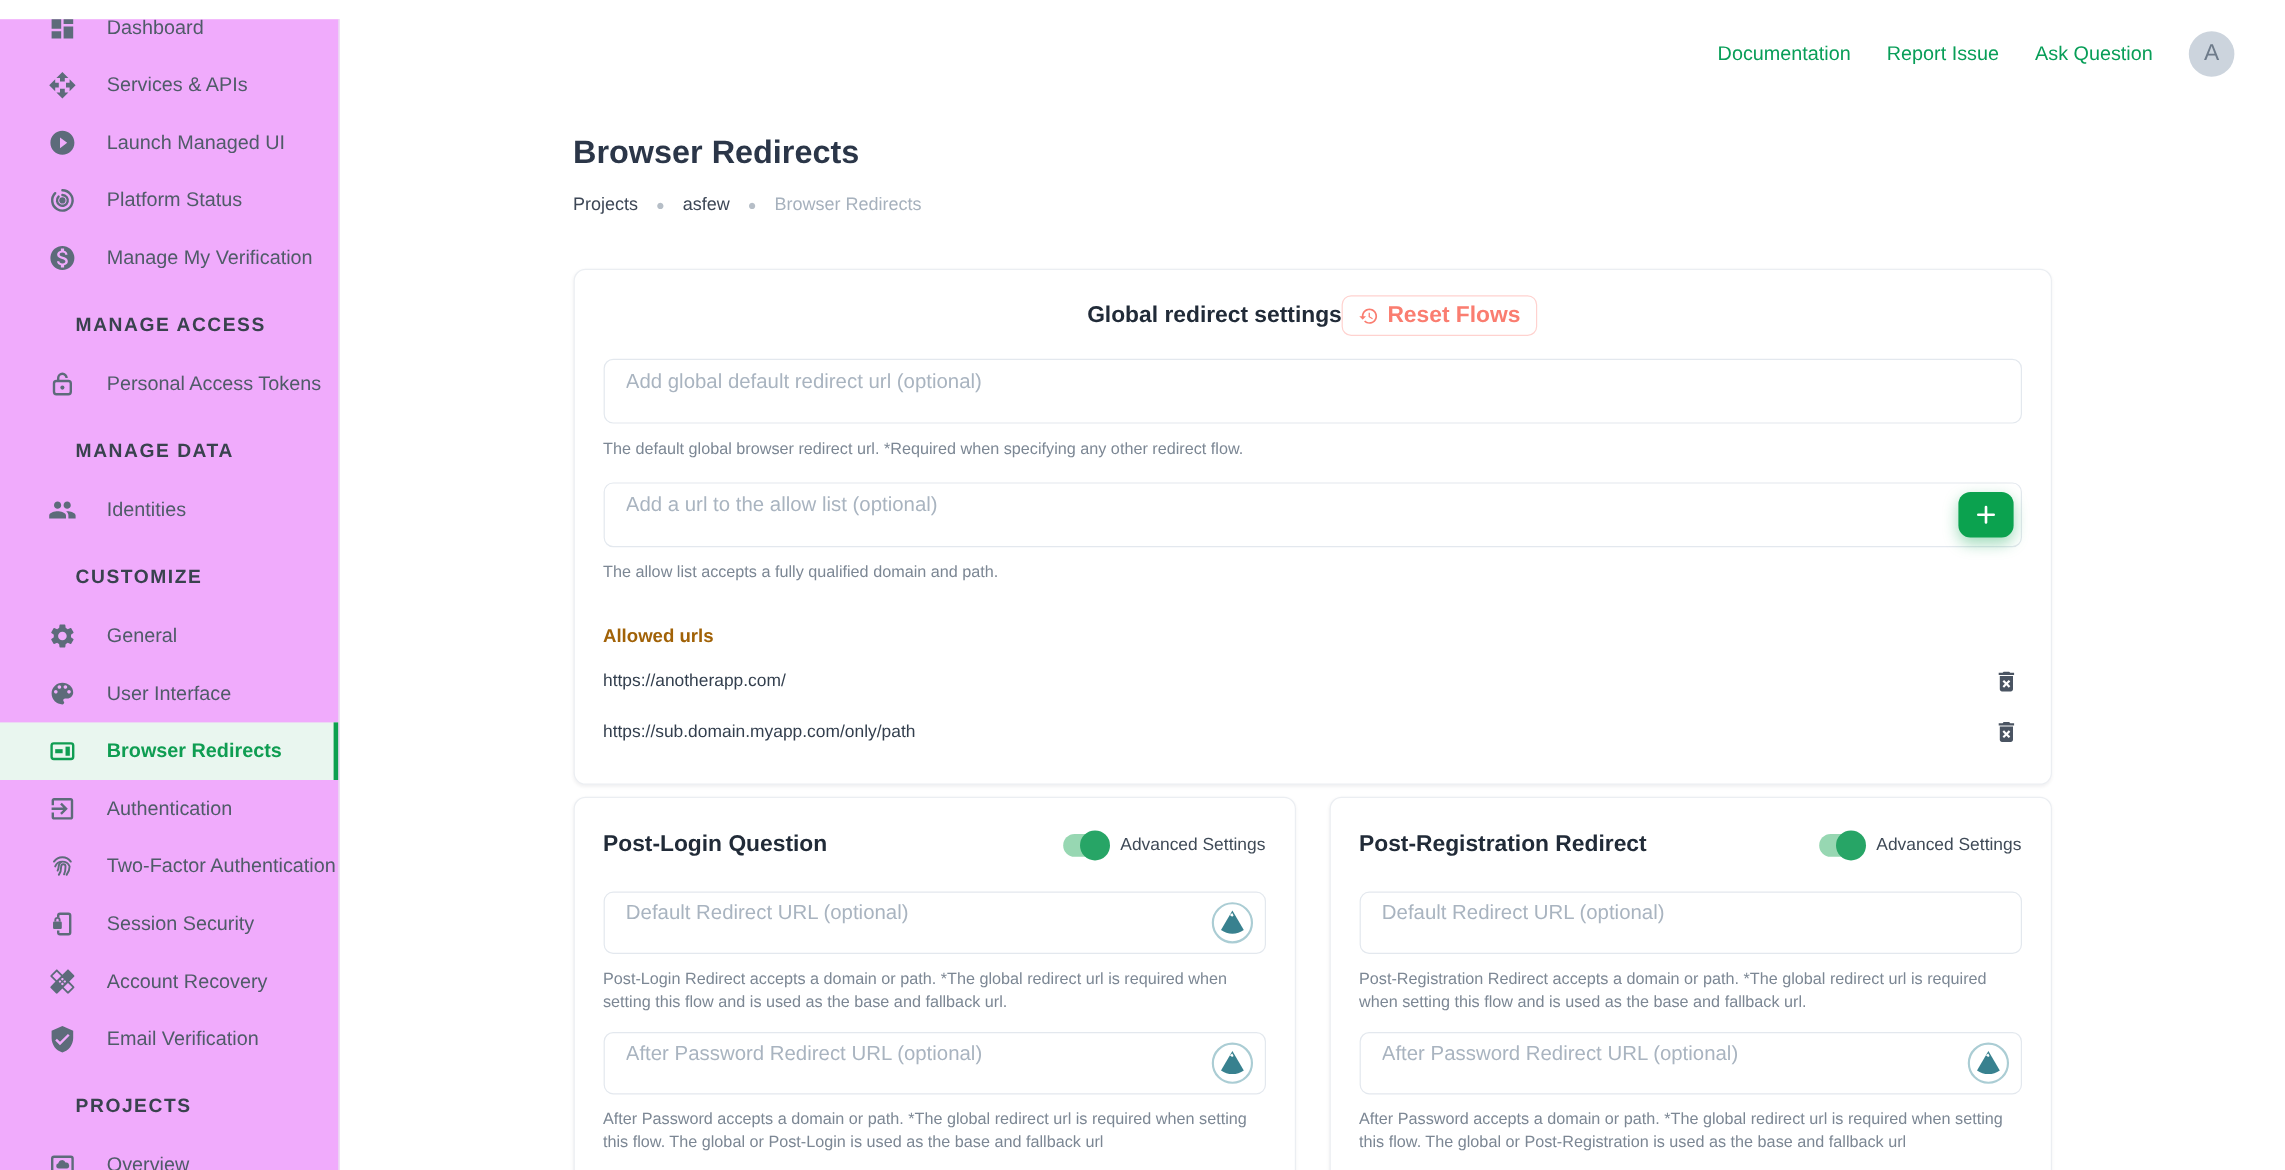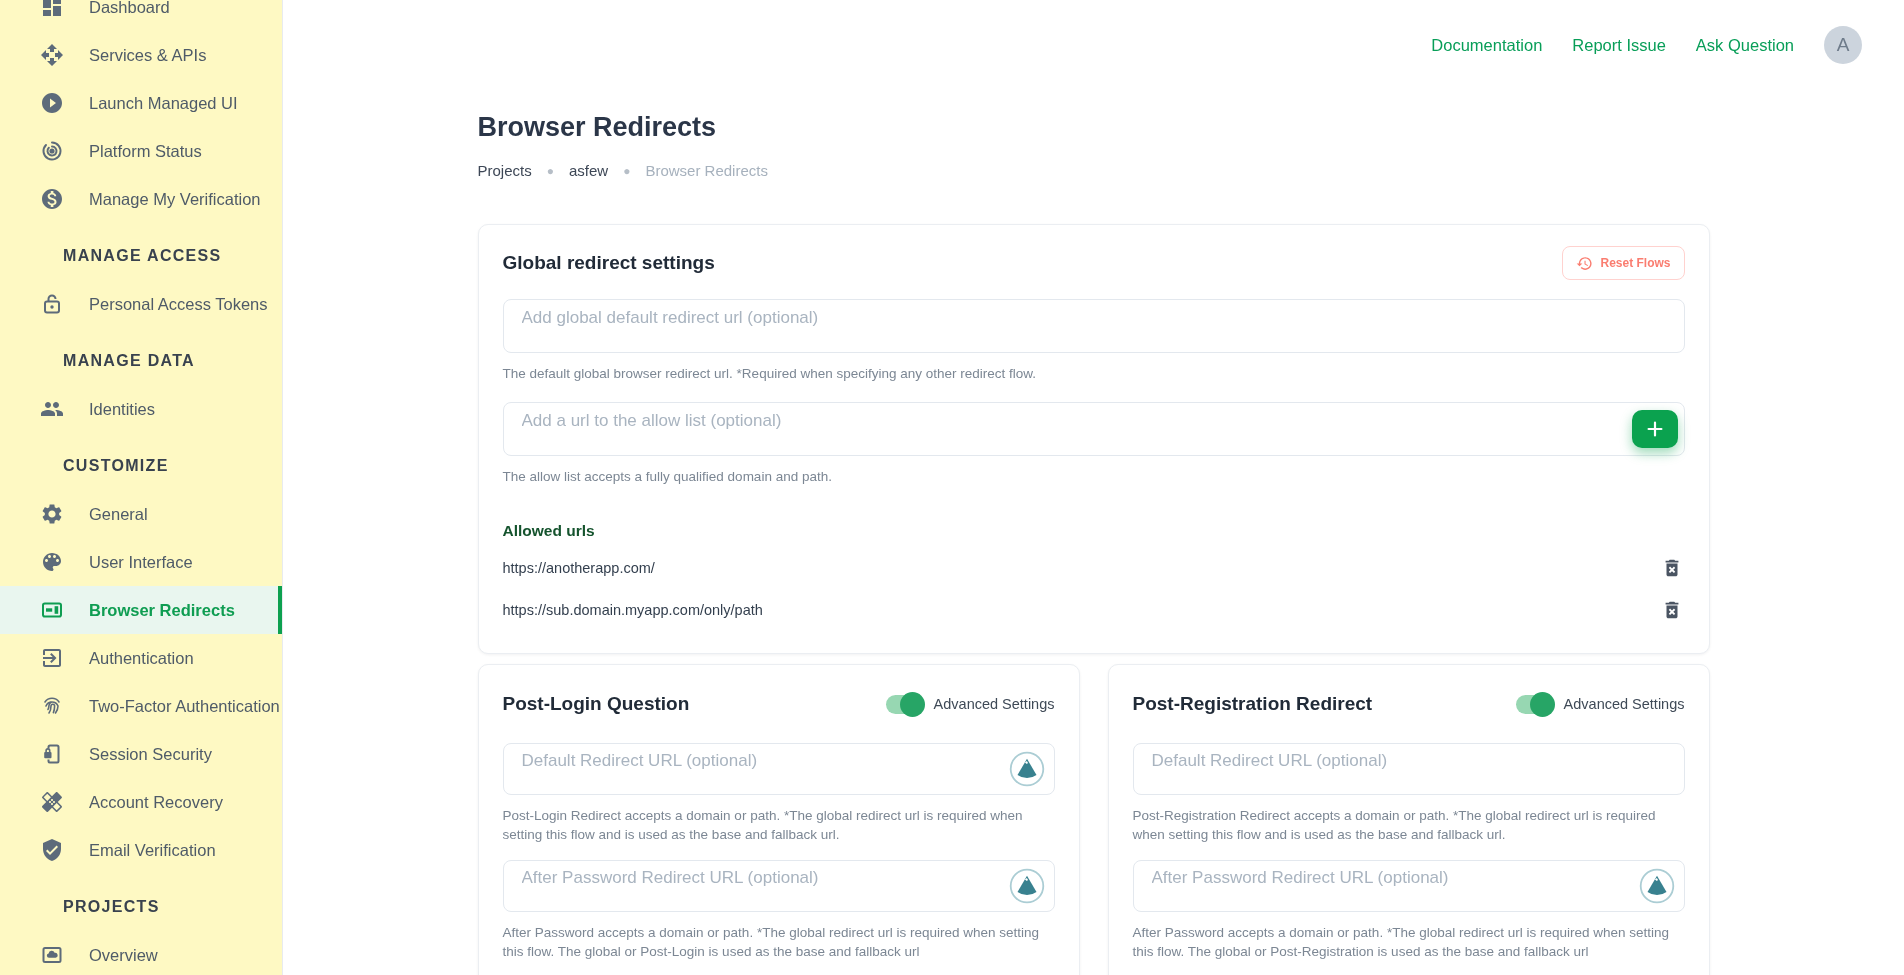--- a/index.html
+++ b/index.html
@@ -1,21 +1,21 @@
 <!DOCTYPE html>
 <html><head>
 <meta charset="utf-8">
 <style>
   * { box-sizing: border-box; margin: 0; padding: 0; }
   html,body { width:1904px; height:975px; overflow:hidden; background:#fff;
     font-family:"Liberation Sans","DejaVu Sans",sans-serif; }
 
   
-  .sidebar { position:absolute; left:0; top:0; bottom:0; width:283px;
-    background:#fef9c3; border-right:1px solid #e8ebef; overflow:hidden; }
+  .sidebar { position:absolute; left:0; top:16px; bottom:0; width:283px;
+    background:#f0abfc; border-right:1px solid #e8ebef; overflow:hidden; }
   .side-list { margin-top:-17px; }
   .side-item { display:flex; align-items:center; height:48px; padding:0 12px 0 40px;
     gap:25px; cursor:pointer; position:relative; }
   .side-item .sicon { width:24px; height:24px; color:#5d6b7a; flex:none; display:flex; }
   .side-item .sicon svg { width:24px; height:24px; }
   .side-item .slabel { font-size:16.5px; color:#4f5b68; white-space:nowrap; }
   .side-item.active { background:#e9f6ef; }
   .side-item.active::after { content:''; position:absolute; right:0; top:0; bottom:0;
     width:4px; background:#0da04f; }
   .side-item.active .sicon { color:#0f9d52; }
@@ -39,44 +39,44 @@
     color:#2b3648; }
   .breadcrumb { margin-top:18px; display:flex; align-items:center; font-size:15px;
     color:#3d4756; }
   .breadcrumb .crumb { cursor:pointer; }
   .breadcrumb .crumb.current { color:#a6b1bd; cursor:default; }
   .breadcrumb .dot { color:#b6bec7; font-size:12px; margin:0 15px; }
 
   .card { background:#fff; border:1px solid #ebeef2; border-radius:10px;
     box-shadow:0 1px 3px rgba(16,24,40,.06); }
   .card-global { margin-top:45px; padding:20px 24px 24px; min-height:430px; }
-  .card-head { display:flex; align-items:center; justify-content:space-between; height:36px; }
+  .card-head { display:flex; align-items:center; justify-content:center; height:36px; }
   .card-title { font-size:19px; font-weight:bold; color:#212b38; }
 
   .reset-btn { display:flex; align-items:center; gap:7px; height:34px; padding:0 13px;
     border:1.5px solid #ffd2cf; border-radius:8px; background:#fff; color:#fa7d70;
-    font-size:12px; font-weight:bold; cursor:pointer;
+    font-size:19px; font-weight:bold; cursor:pointer;
     font-family:"Liberation Sans","DejaVu Sans",sans-serif; }
   .reset-btn svg { width:17px; height:17px; }
 
   .input-wrap { position:relative; }
   .text-input { width:100%; height:54px; border:1px solid #e3e8ee; border-radius:8px;
     padding:0 60px 16px 18px; font-size:17px; color:#3a4654; outline:none;
     font-family:"Liberation Sans","DejaVu Sans",sans-serif; }
   .text-input::placeholder { color:#a9b4c0; }
   .helper { margin-top:11px; font-size:13.5px; line-height:19px; color:#7c8794; }
 
   .mt19 { margin-top:19px; }
   .add-btn { position:absolute; right:7px; top:50%; transform:translateY(-50%);
     width:46px; height:38px; border:none; border-radius:10px; background:#0ba24f;
     display:flex; align-items:center; justify-content:center; cursor:pointer;
     box-shadow:0 5px 12px rgba(11,162,79,.4); }
   .add-btn svg { width:22px; height:22px; }
 
-  .allowed-title { margin-top:36px; font-size:15.5px; font-weight:bold; color:#14532d; }
+  .allowed-title { margin-top:36px; font-size:15.5px; font-weight:bold; color:#a16207; }
   .url-row { margin-top:14px; display:flex; align-items:center; justify-content:space-between;
     height:28px; }
   .url-text { font-size:14.5px; color:#333f4e; }
   .trash-btn { background:none; border:none; cursor:pointer; width:26px; height:26px;
     color:#4a5462; display:flex; align-items:center; justify-content:center; }
   .trash-btn svg { width:22px; height:22px; }
 
   .cards-row { margin-top:10px; display:flex; gap:28px; align-items:flex-start; }
   .card-flow { flex:1; padding:20px 24px 24px; min-height:340px; }
   .flow-head { display:flex; align-items:center; justify-content:space-between; height:38px; }

